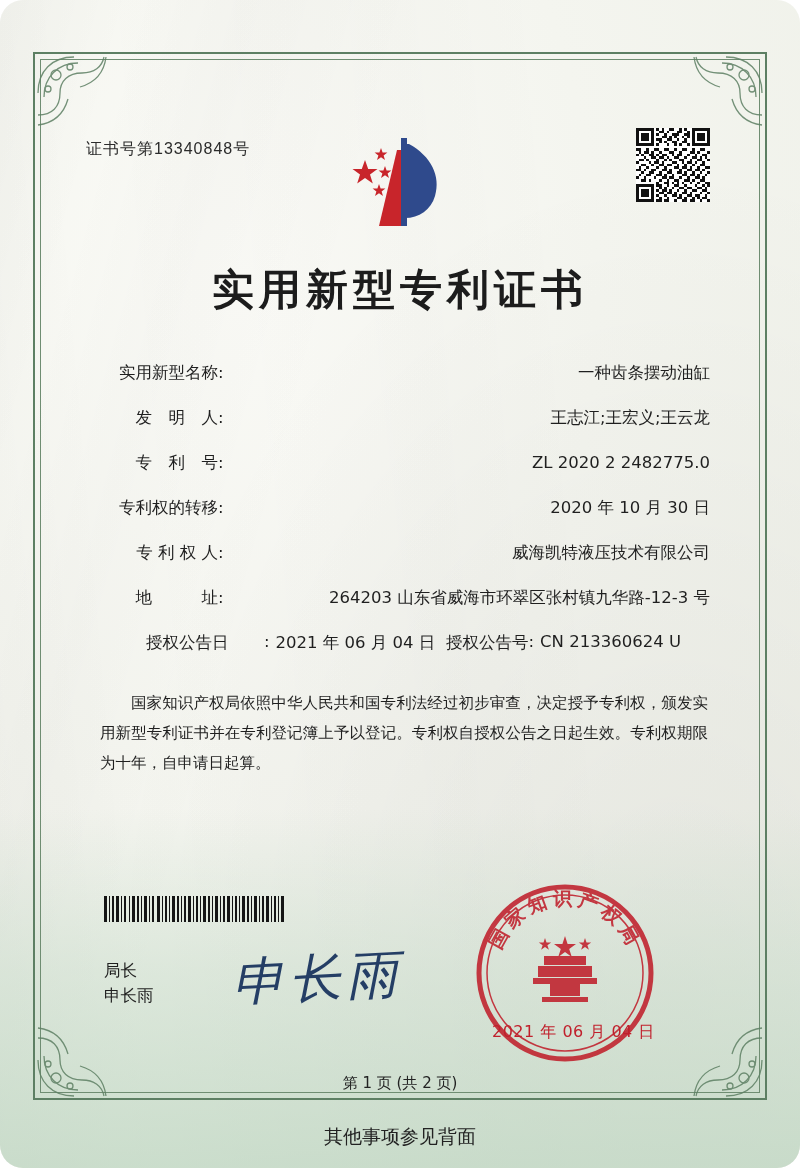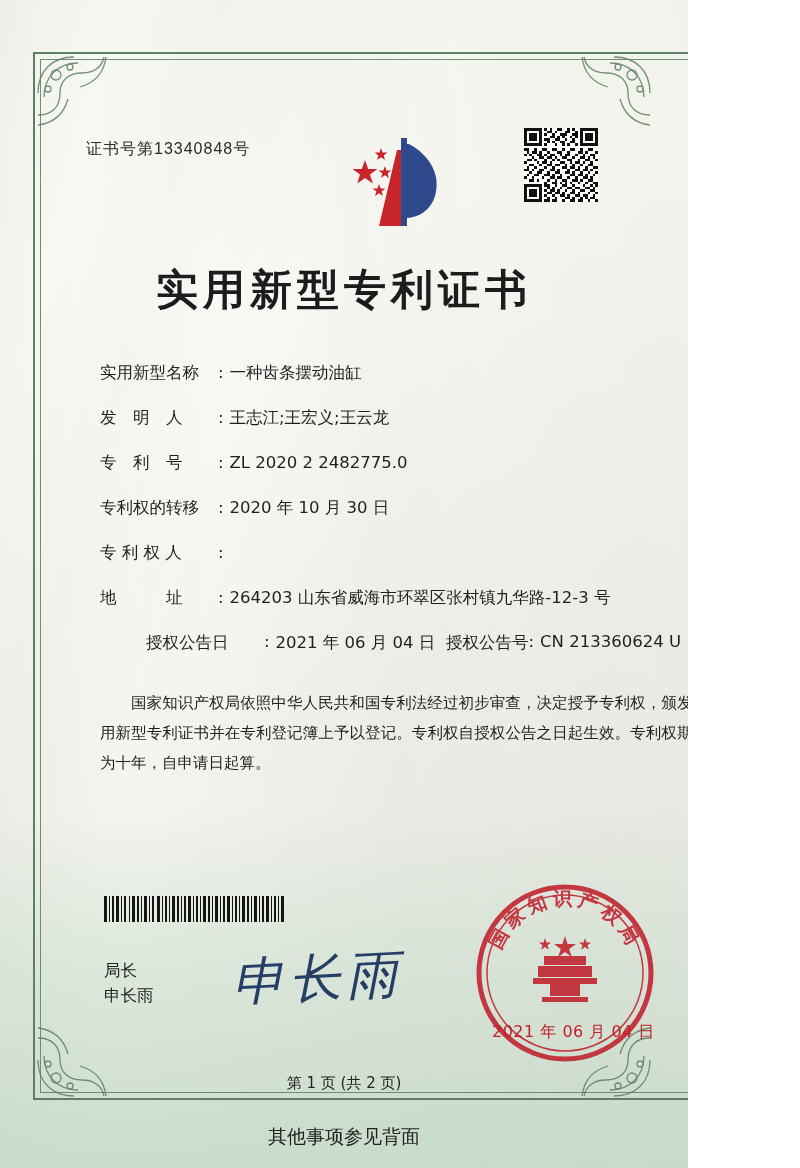--- a/index.html
+++ b/index.html
@@ -8,25 +8,26 @@
     background: #ffffff;
   }
   body {
     width: 800px;
     height: 1168px;
     font-family: "Liberation Serif", "DejaVu Serif", serif;
     overflow: hidden;
   }
   .page {
     position: relative;
-    width: 688px;
+    width: 800px;
     height: 1168px;
     background:
       radial-gradient(ellipse at 30% 25%, #fbfbf7 0%, #f4f5ef 45%, #eef0e8 100%);
     overflow: hidden;
+    border-radius: 23px;
   }
   
   .paper-texture {
     position: absolute;
     inset: 0;
     background:
       linear-gradient(105deg, rgba(0,0,0,0.025) 0%, rgba(255,255,255,0) 12%, rgba(0,0,0,0.015) 22%, rgba(255,255,255,0) 38%),
       linear-gradient(85deg, rgba(0,0,0,0.02) 0%, rgba(255,255,255,0) 18%, rgba(0,0,0,0.012) 55%, rgba(255,255,255,0) 72%),
       radial-gradient(ellipse at 85% 85%, rgba(0,0,0,0.05) 0%, rgba(255,255,255,0) 60%);
     pointer-events: none;
@@ -101,20 +102,21 @@
     left: 100px; top: 362px;
     width: 610px;
   }
   .field-row {
     display: flex;
     align-items: baseline;
     margin-bottom: 23px;
     font-size: 16.5px;
     color: #1f1f1f;
     font-family: "DejaVu Sans", "Liberation Sans", sans-serif;
+    text-align: right;
   }
   .field-label {
     width: 118px;
     flex: 0 0 118px;
     white-space: nowrap;
   }
   .field-colon {
     flex: 0 0 auto;
     margin-right: 6px;
   }
@@ -533,20 +535,21 @@
 
     <div class="field-row">
       <span class="field-label">专利权的转移</span>
       <span class="field-colon">:</span>
       <span class="field-value">2020 年 10 月 30 日</span>
     </div>
 
     <div class="field-row">
       <span class="field-label">专 利 权 人</span>
       <span class="field-colon">:</span>
+      <span class="field-value">威海凯特液压技术有限公司</span>
     </div>
 
     <div class="field-row">
       <span class="field-label">地　　　址</span>
       <span class="field-colon">:</span>
       <span class="field-value">264203 山东省威海市环翠区张村镇九华路-12-3 号</span>
     </div>
 
     <div class="field-row-split">
       <span class="half-left">

